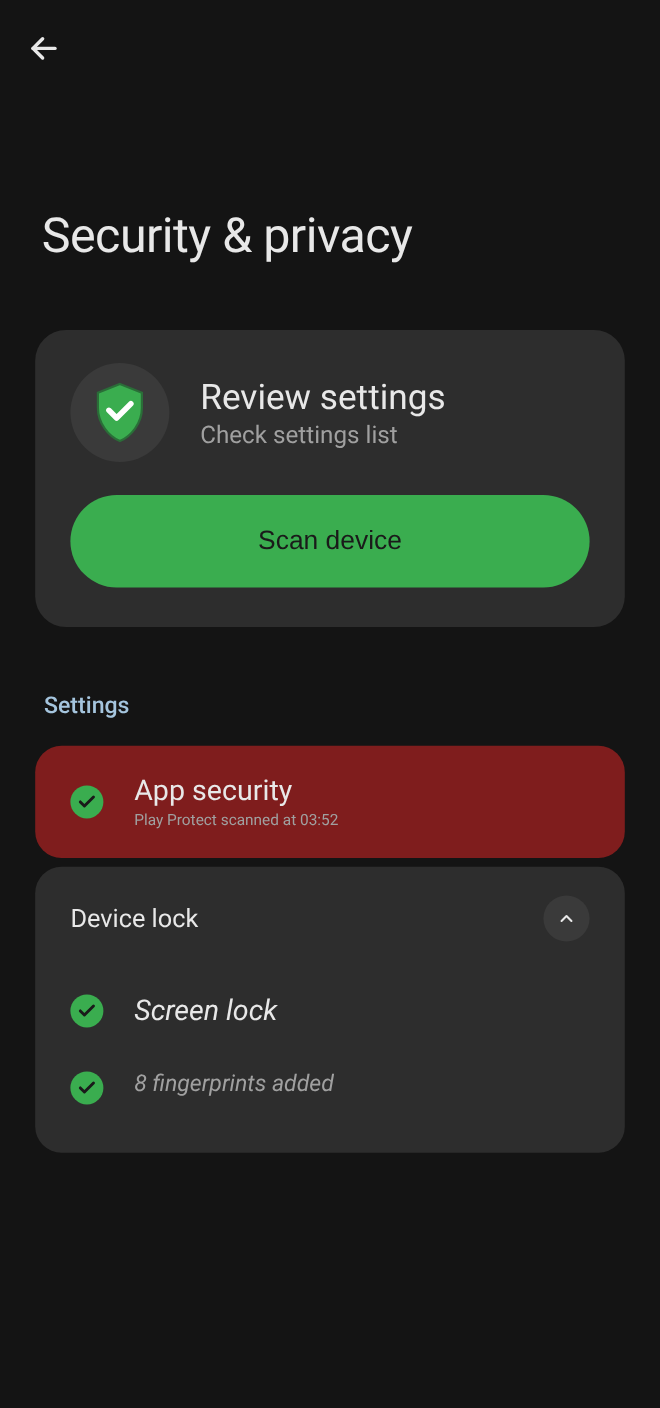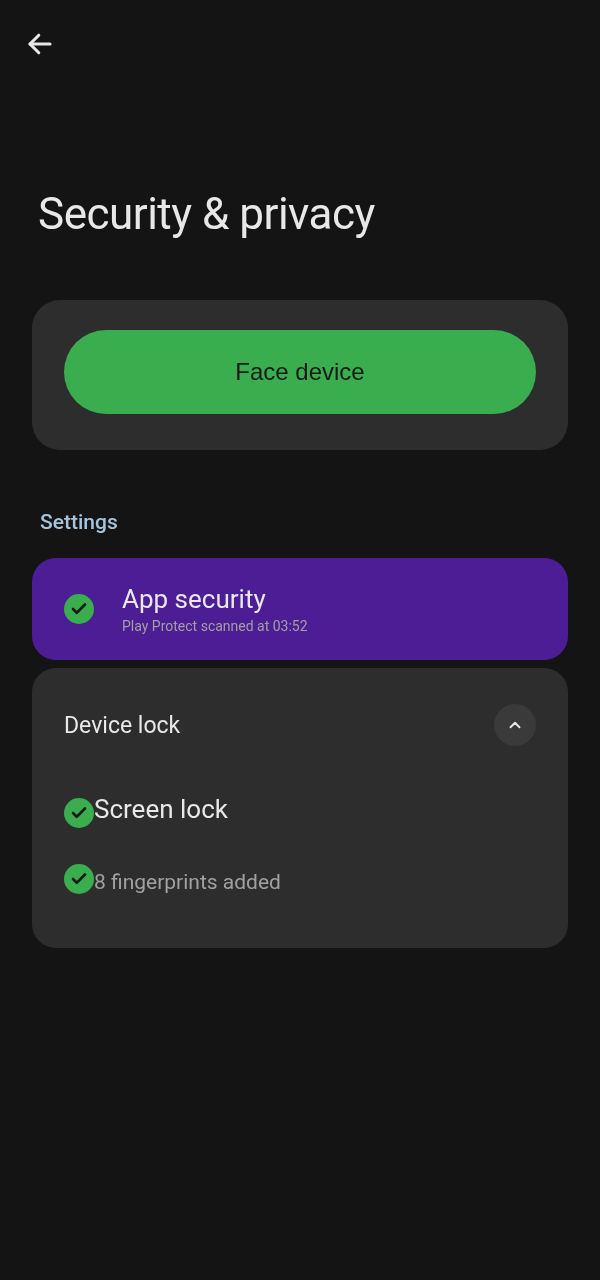--- a/index.html
+++ b/index.html
@@ -92,21 +92,21 @@
     }
     
     .section-label {
       font-size: 21px;
       color: #a5c5de;
       padding: 40px 40px 24px;
       font-weight: 500;
     }
     
     .settings-card {
-      background-color: #4c1d95;
+      background-color: #7f1d1d;
       border-radius: 24px;
       margin: 0 32px 8px;
     }
     
     .setting-item {
       display: flex;
       align-items: center;
       padding: 26px 32px;
       gap: 28px;
     }
@@ -134,21 +134,21 @@
     
     .setting-subtitle {
       font-size: 14px;
       color: #a0a0a0;
     }
     
     .device-lock-card {
       background-color: #2d2d2d;
       border-radius: 24px;
       margin: 0 32px;
-      padding: 36px 32px;
+      padding: 26px 32px;
     }
     
     .device-lock-header {
       display: flex;
       align-items: center;
       justify-content: space-between;
       margin-bottom: 30px;
     }
     
     .device-lock-title {
@@ -162,22 +162,24 @@
       background-color: #3a3a3a;
       border-radius: 50%;
       display: flex;
       align-items: center;
       justify-content: center;
       cursor: pointer;
     }
     
     .device-lock-item {
       display: flex;
-      align-items: flex-end;
+      align-items: flex-start;
+      gap: 28px;
       padding: 18px 0;
+      font-style: italic;
     }
     
     .device-lock-text {
       flex: 1;
     }
     
     .device-lock-item-title {
       font-size: 26px;
       color: #e8e8e8;
       margin-bottom: 4px;
@@ -196,21 +198,33 @@
     <svg width="30" height="30" viewBox="0 0 24 24" fill="none" stroke="#e8e8e8" stroke-width="2.5" stroke-linecap="round" stroke-linejoin="round">
       <line x1="20" y1="12" x2="4" y2="12"></line>
       <polyline points="11 19 4 12 11 5"></polyline>
     </svg>
   </div>
 </div>
 
 <h1 class="page-title">Security &amp; privacy</h1>
 
 <div class="review-card">
-  <button class="scan-button">Face device</button>
+  <div class="review-header">
+    <div class="shield-icon-bg">
+      <svg width="48" height="56" viewBox="0 0 24 28">
+        <path d="M12 1 L22 5 L22 12 C22 19 17 25 12 27 C7 25 2 19 2 12 L2 5 Z" fill="#3aad4f" stroke="#2a6e38" stroke-width="1"></path>
+        <path d="M7 13 L10.5 16.5 L17 10" fill="none" stroke="#ffffff" stroke-width="2.5" stroke-linecap="round" stroke-linejoin="round"></path>
+      </svg>
+    </div>
+    <div class="review-text">
+      <div class="review-title">Review settings</div>
+      <div class="review-subtitle">Check settings list</div>
+    </div>
+  </div>
+  <button class="scan-button">Scan device</button>
 </div>
 
 <div class="section-label">Settings</div>
 
 <div class="settings-card">
   <div class="setting-item">
     <div class="check-icon">
       <svg width="18" height="18" viewBox="0 0 24 24" fill="none" stroke="#1a1a1a" stroke-width="3.5" stroke-linecap="round" stroke-linejoin="round">
         <polyline points="20 6 9 17 4 12"></polyline>
       </svg>

